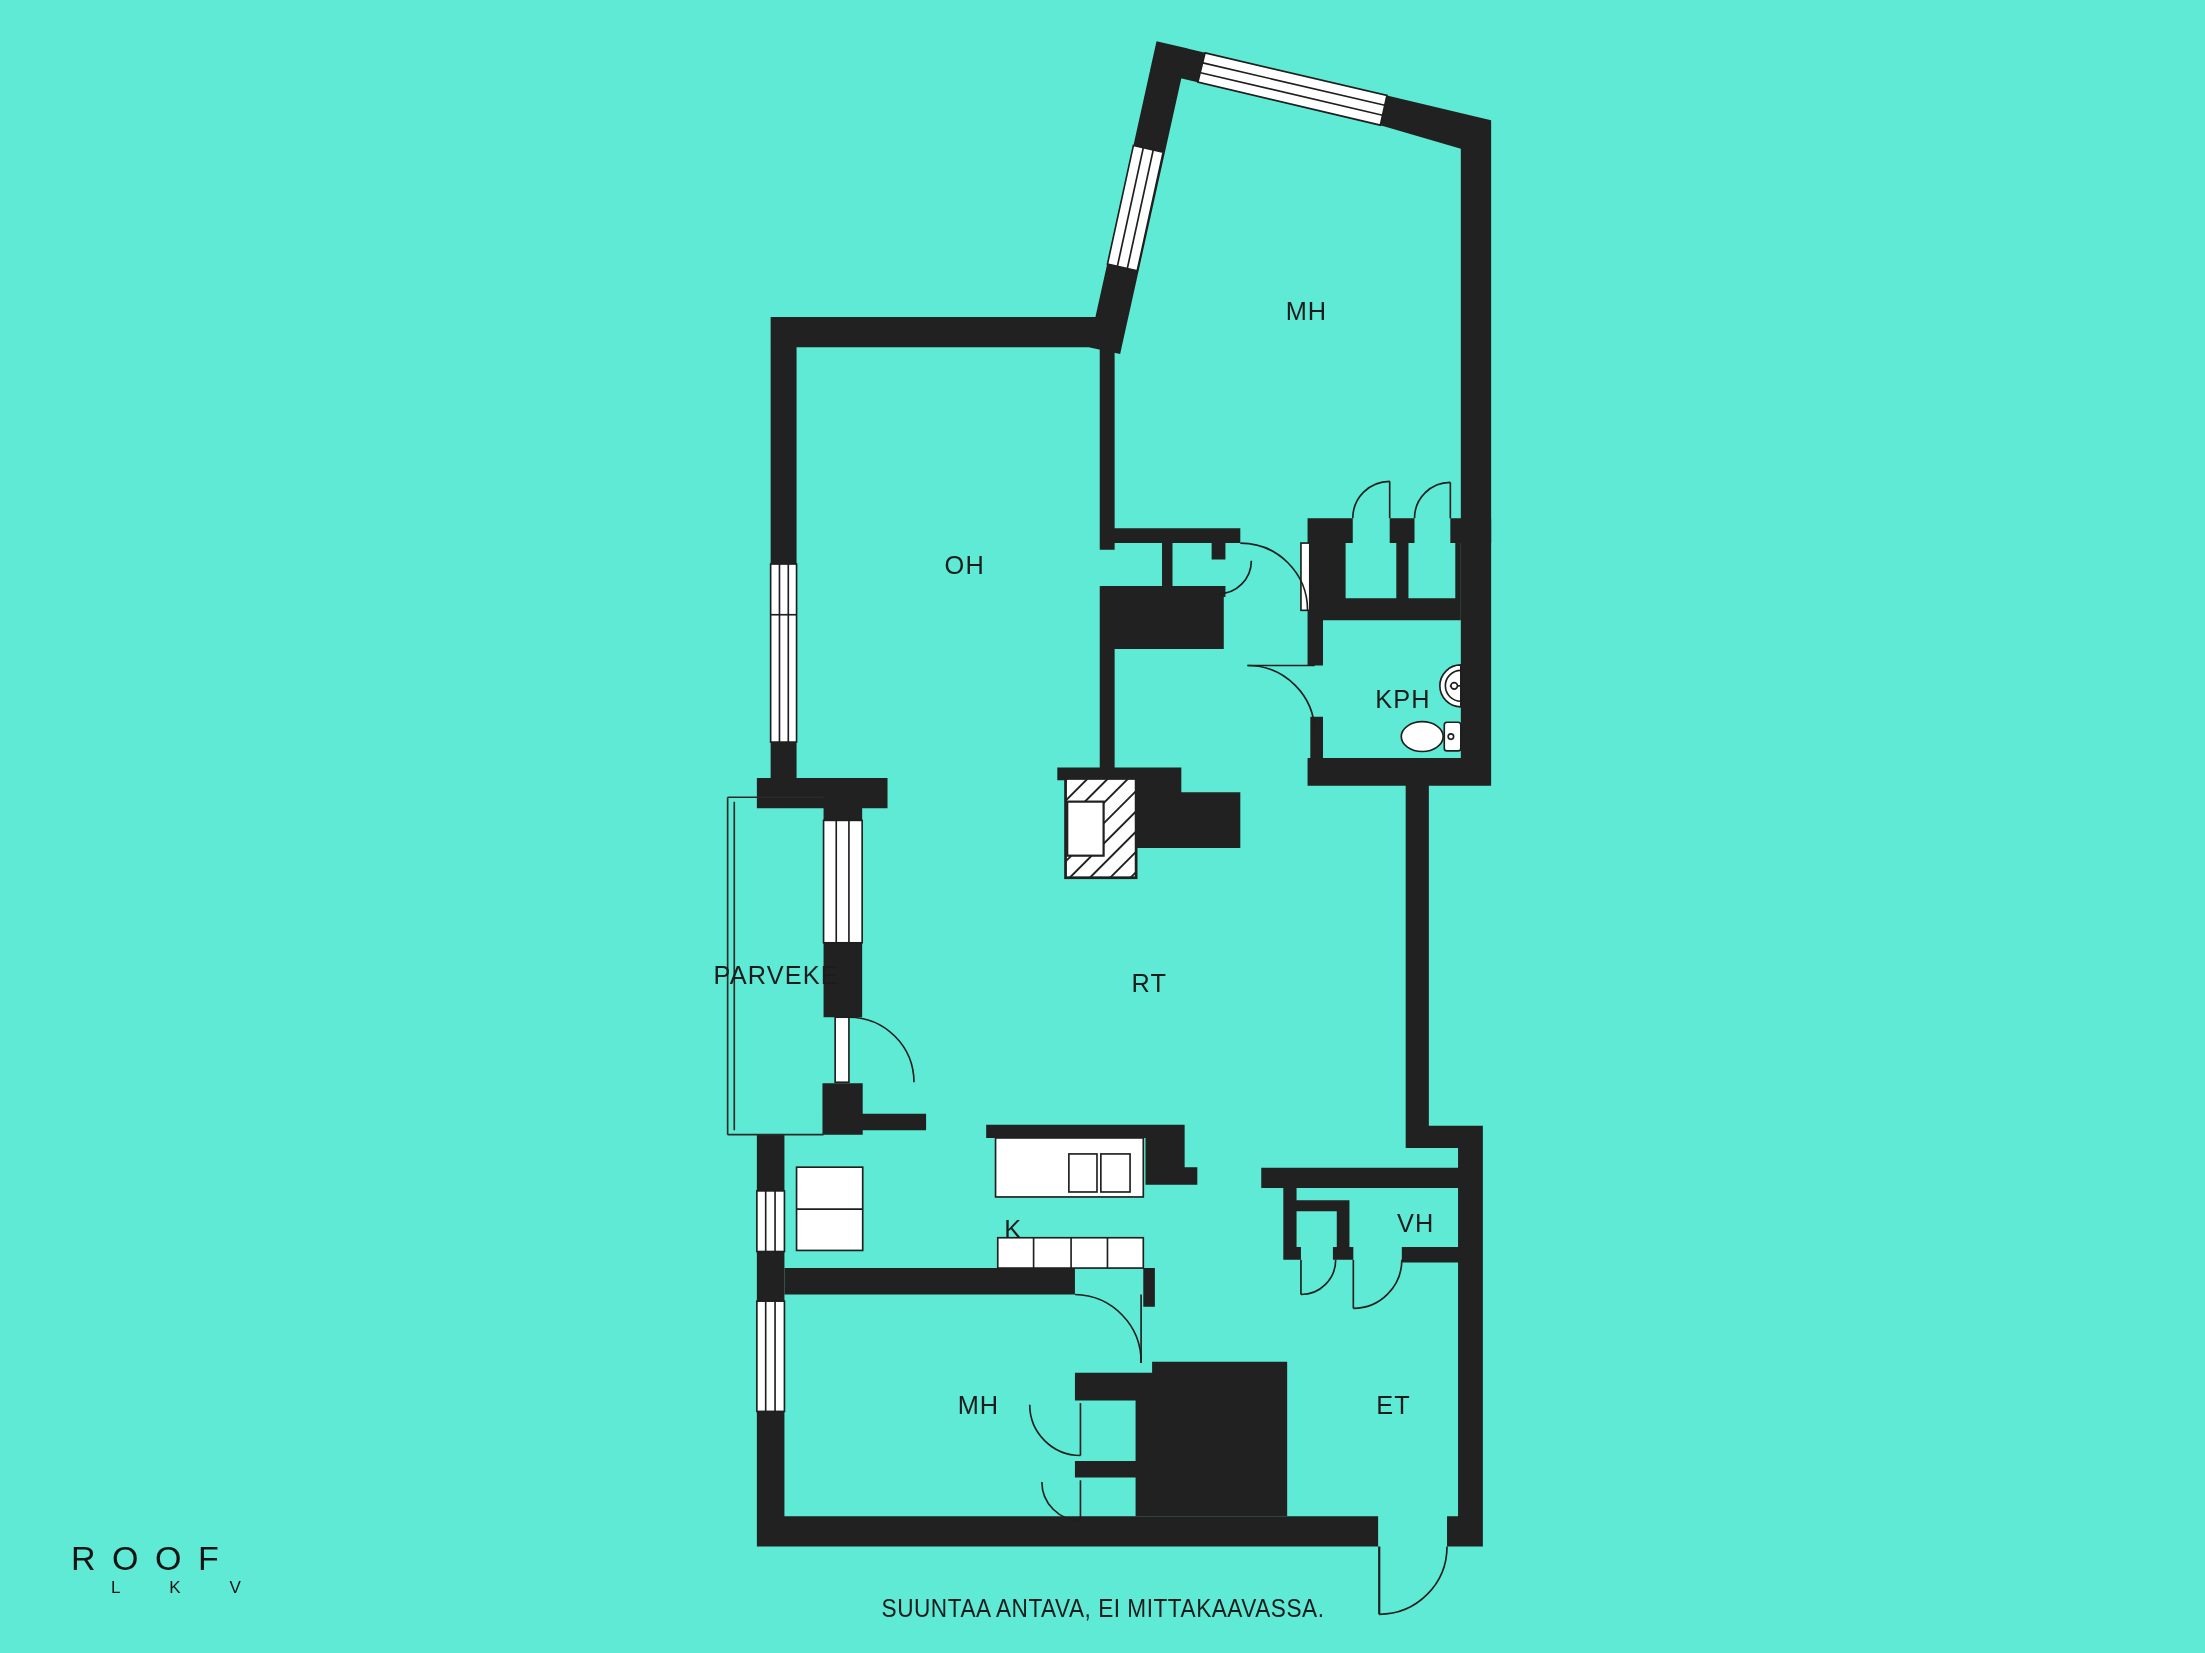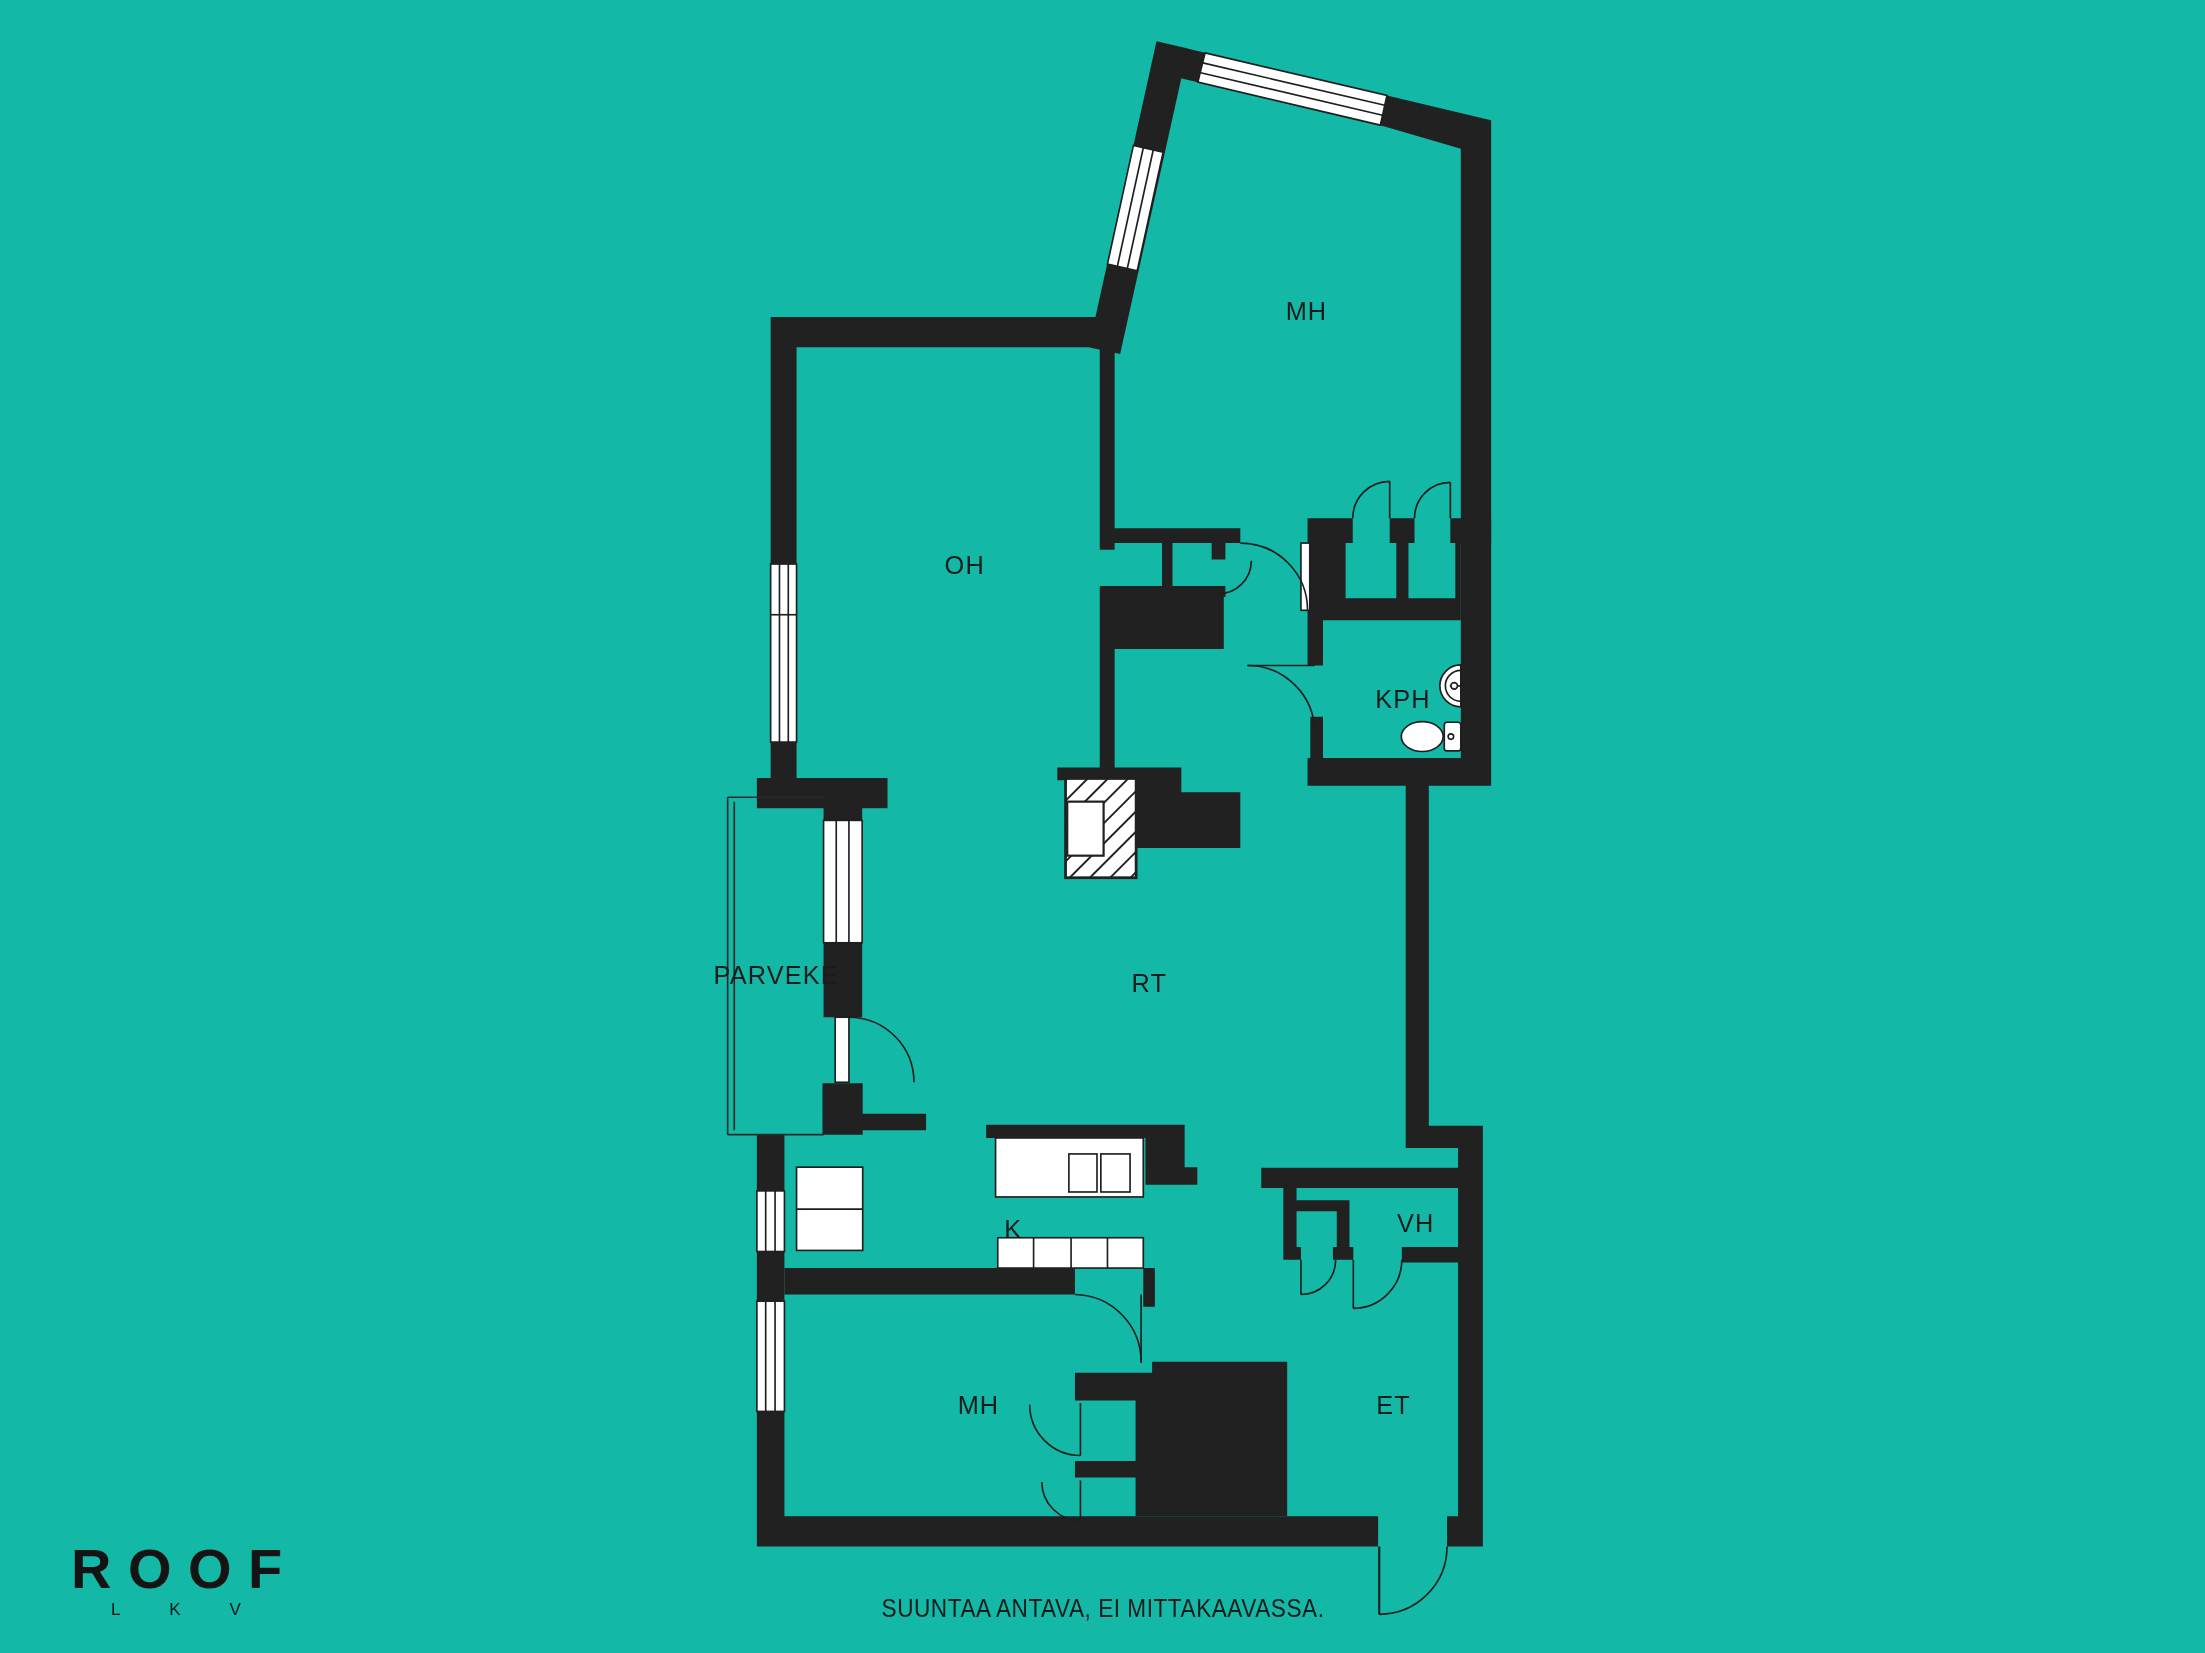--- a/index.html
+++ b/index.html
@@ -1,21 +1,21 @@
 <!DOCTYPE html>
 <html style="font-size:8.8px"><head>
 <meta charset="utf-8">
 <style>
   html,body{margin:0;padding:0;background:#fff;}
-  .page{position:relative;width:2205px;height:1654px;background:#14b8a6;overflow:hidden;
+  .page{position:relative;width:2205px;height:1654px;background:#5eead4;overflow:hidden;
         font-family:"Liberation Sans",sans-serif;}
   .plan-svg{position:absolute;left:0;top:0;width:2205px;height:1654px;}
   .room-label{font-family:"Liberation Sans",sans-serif;font-size:46px;letter-spacing:2px;fill:#1c1c1c;}
   .logo{position:absolute;left:71px;top:1541px;color:#141414;}
-  .logo-brand{font-size:56px;font-weight:700;letter-spacing:16.5px;line-height:1;}
+  .logo-brand{font-size:34px;font-weight:400;letter-spacing:16.5px;line-height:1;}
   .logo-sub{display:flex;justify-content:space-between;width:131px;margin-left:40px;margin-top:3.3px;
             font-size:17px;font-weight:400;letter-spacing:1.1px;}
   .footer-note{position:absolute;left:50%;top:1593px;transform:translateX(-50%) scaleX(0.87);
                transform-origin:center;font-size:26px;color:#1c1c1c;letter-spacing:0.6px;white-space:nowrap;}
 </style>
 </head>
 <body>
 
 <div class="page">
 

